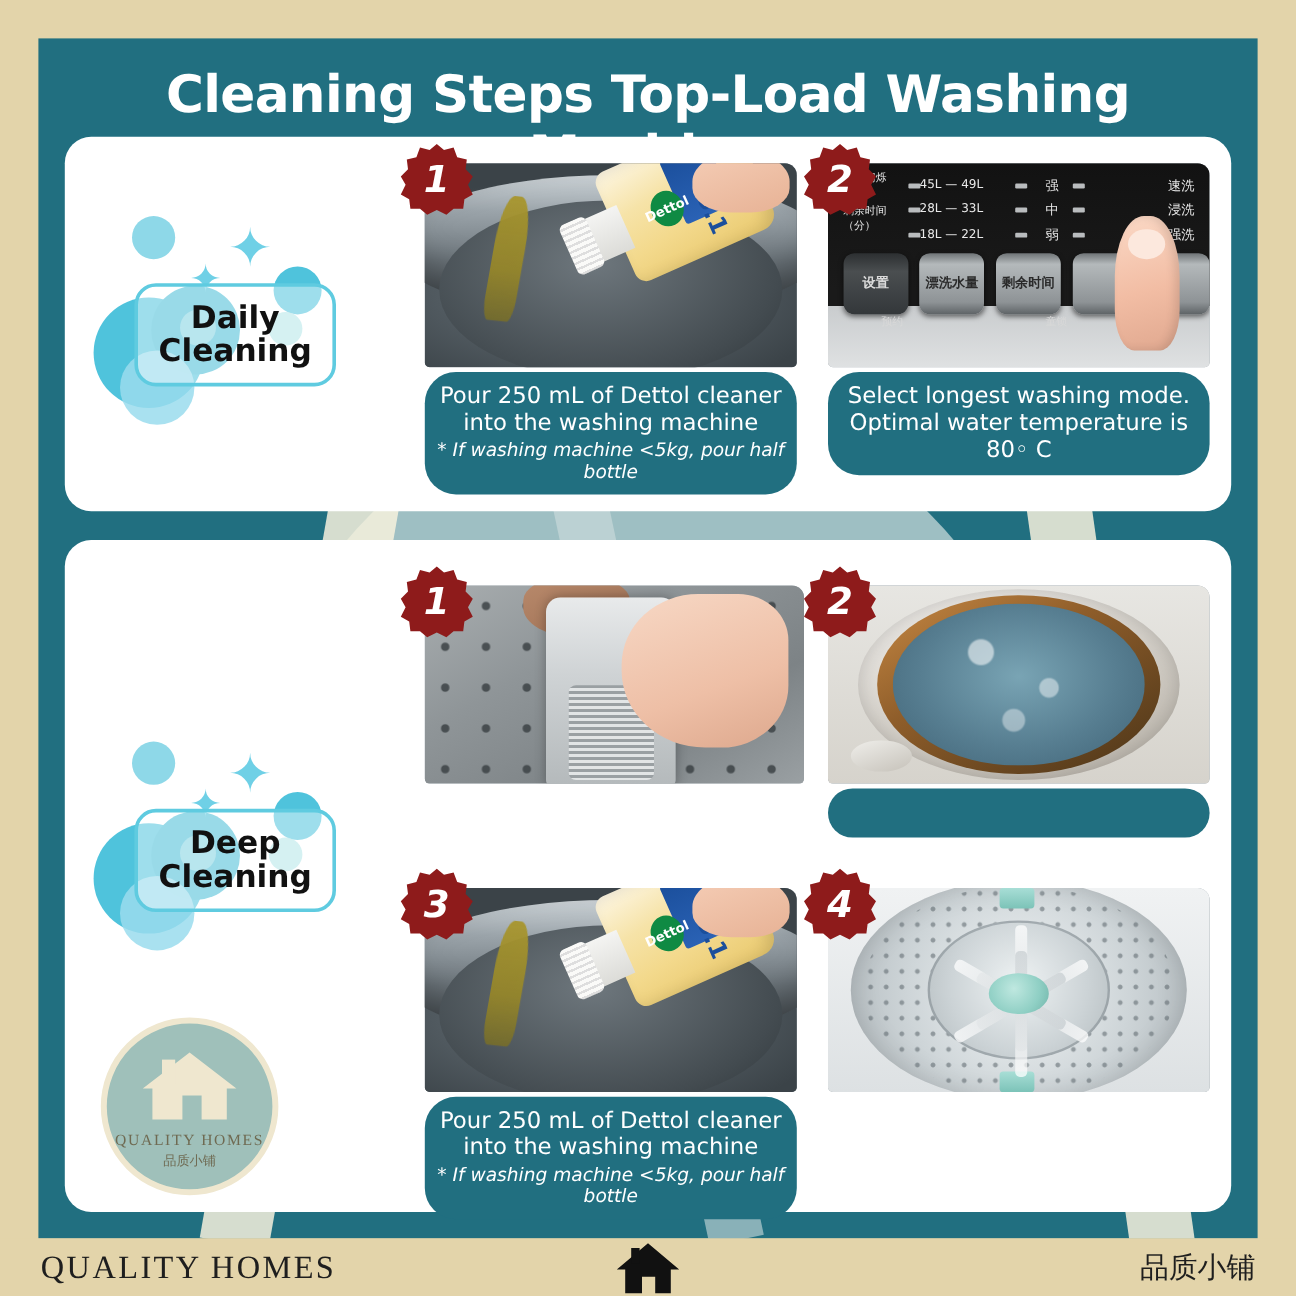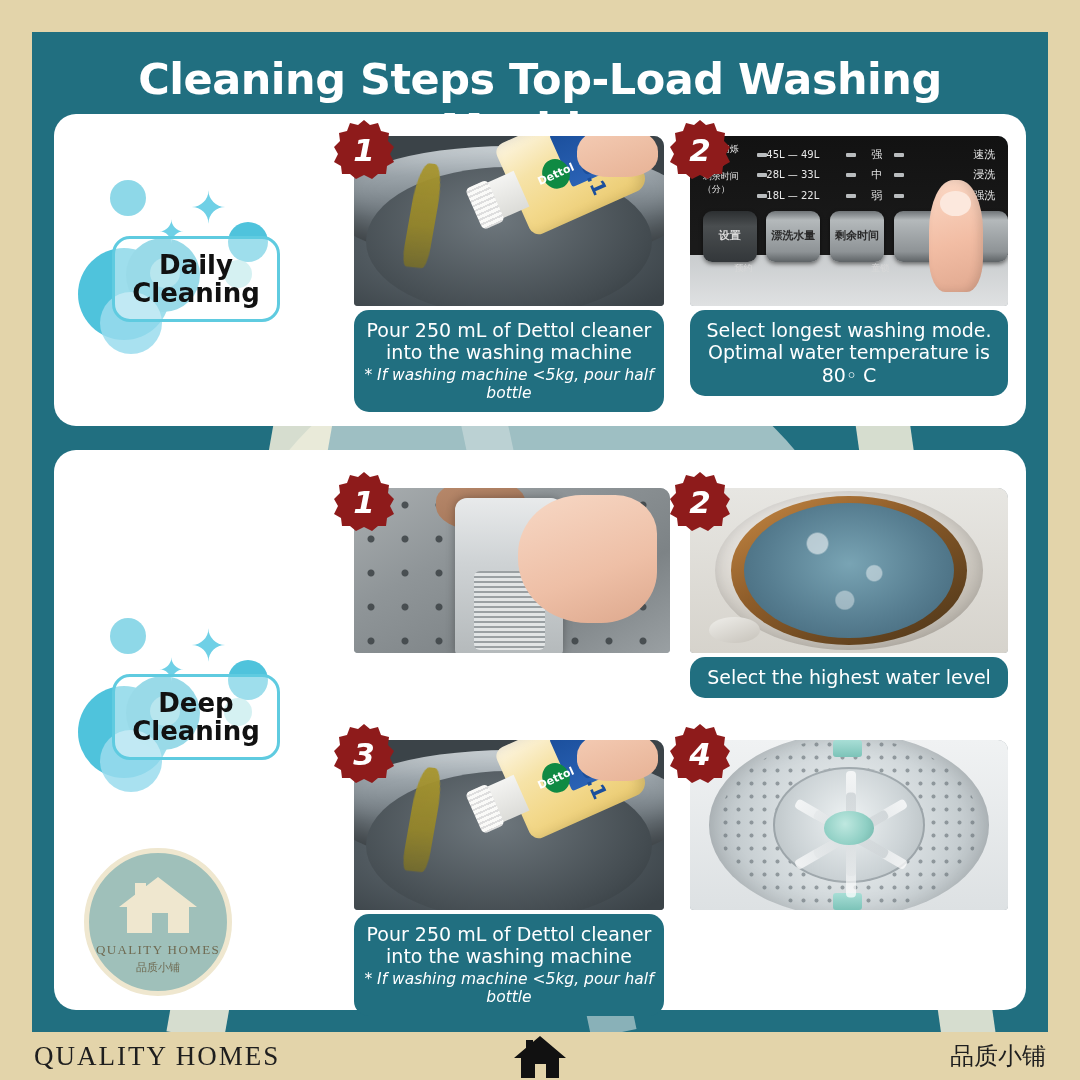--- a/index.html
+++ b/index.html
@@ -103,21 +103,21 @@
   .photo {
     position: relative;
     border-radius: 10px 10px 4px 4px;
     overflow: hidden;
     background: #9aa4aa;
   }
 
   .caption {
     background: #216f80;
     color: #ffffff;
-    border-radius: 15px;
+    border-radius: 26px;
     text-align: center;
     padding: 9px 10px 10px;
     line-height: 1.18;
     font-size: 19px;
     font-family: "DejaVu Sans", sans-serif;
     margin-top: 4px;
   }
   .caption .note {
     display: block;
     font-style: italic;
@@ -582,21 +582,21 @@
         <div class="photo" style="height:165px;">
           <div class="ph">
             <div class="wt-bg"></div>
             <div class="wt-rim"></div>
             <div class="wt-copper"></div>
             <div class="wt-water"></div>
             <div class="wt-knob"></div>
           </div>
         </div>
         <div class="caption">
-          <span>Select the highest water level</span><br>
+          <br>
         </div>
       </div>
 
       <div class="step" style="left:300px; top:290px; width:310px;">
         <div class="num-badge">
           <svg viewBox="0 0 64 64" aria-hidden="true">
               <path d="M32 2 L38 7 L46 5 L49 13 L57 15 L56 23 L62 29 L58 36 L62 44 L55 48 L54 56 L46 56 L40 61 L32 57 L24 61 L18 56 L10 56 L9 48 L2 44 L6 36 L2 29 L8 23 L7 15 L15 13 L18 5 L26 7 Z" fill="#8e1b1b"></path>
             </svg>
           <div class="numtxt">3</div>
         </div>

